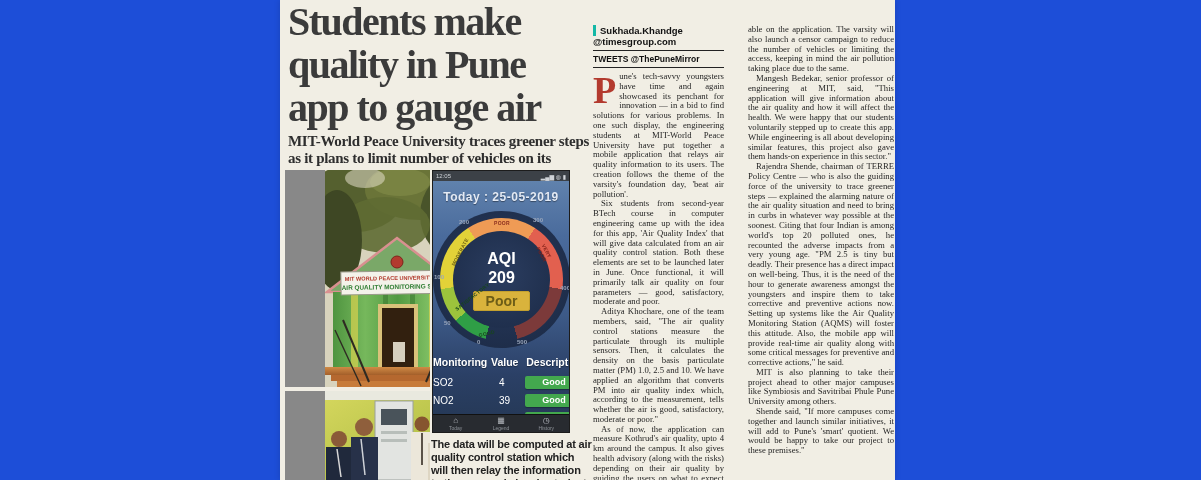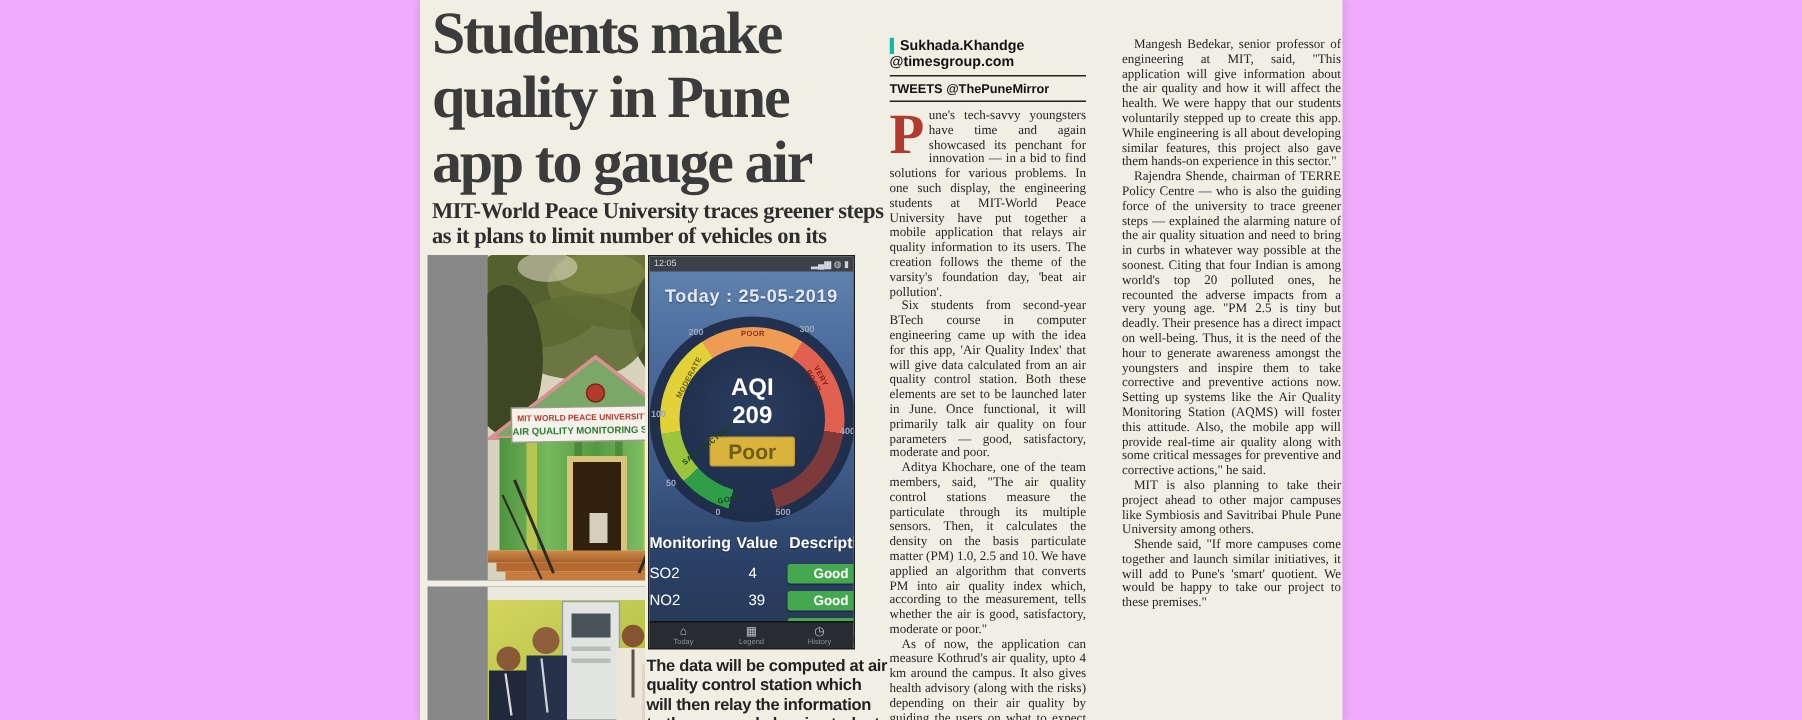--- a/index.html
+++ b/index.html
@@ -1,18 +1,18 @@
 <!DOCTYPE html>
 <html><head>
 <meta charset="utf-8">
 <style>
   * { margin:0; padding:0; box-sizing:border-box; }
   html,body { width:1201px; height:480px; background:#ffffff; overflow:hidden;
               font-family:"Liberation Serif", serif; }
-  .page { position:relative; width:1201px; height:480px; background:#f0abfc; }
+  .page { position:relative; width:1201px; height:480px; background:#1d4ed8; }
   .clip { position:absolute; left:280px; top:0; width:615px; height:480px;
           background:#f1eee4; overflow:hidden;
           box-shadow:0 0 6px rgba(0,0,0,.15); }
 
   
   .headline { position:absolute; left:8px; top:0px; width:300px; color:#3b3b3b;
               font-weight:bold; font-size:40px; line-height:43px; letter-spacing:-1.5px; }
   .subhead  { position:absolute; left:8px; top:133px; width:302px; color:#2e2e2e;
               font-weight:bold; font-size:15px; line-height:17px; letter-spacing:-0.3px; }
 
@@ -283,20 +283,21 @@
         <div class="by-tweets">TWEETS @ThePuneMirror</div>
         <hr class="by-rule">
       </div>
       <p class="noindent"><span class="dropcap">P</span><span>une's tech-savvy youngsters have time and again showcased its penchant for innovation — in a bid to find solutions for various problems. In one such display, the engineering students at MIT-World Peace University have put together a mobile application that relays air quality information to its users. The creation follows the theme of the varsity's foundation day, 'beat air pollution'.</span></p>
       <p>Six students from second-year BTech course in computer engineering came up with the idea for this app, 'Air Quality Index' that will give data calculated from an air quality control station. Both these elements are set to be launched later in June. Once functional, it will primarily talk air quality on four parameters — good, satisfactory, moderate and poor.</p>
       <p>Aditya Khochare, one of the team members, said, "The air quality control stations measure the particulate through its multiple sensors. Then, it calculates the density on the basis particulate matter (PM) 1.0, 2.5 and 10. We have applied an algorithm that converts PM into air quality index which, according to the measurement, tells whether the air is good, satisfactory, moderate or poor."</p>
       <p>As of now, the application can measure Kothrud's air quality, upto 4 km around the campus. It also gives health advisory (along with the risks) depending on their air quality by guiding the users on what to expect from the day. Apart from these routine updates, a user can also check weekly and monthly statistics as the entire data will be avail-</p>
     </div>
 
     <div class="col col2">
+      <p class="noindent">able on the application. The varsity will also launch a censor campaign to reduce the number of vehicles or limiting the access, keeping in mind the air pollution taking place due to the same.</p>
       <p>Mangesh Bedekar, senior professor of engineering at MIT, said, "This application will give information about the air quality and how it will affect the health. We were happy that our students voluntarily stepped up to create this app. While engineering is all about developing similar features, this project also gave them hands-on experience in this sector."</p>
       <p>Rajendra Shende, chairman of TERRE Policy Centre — who is also the guiding force of the university to trace greener steps — explained the alarming nature of the air quality situation and need to bring in curbs in whatever way possible at the soonest. Citing that four Indian is among world's top 20 polluted ones, he recounted the adverse impacts from a very young age. "PM 2.5 is tiny but deadly. Their presence has a direct impact on well-being. Thus, it is the need of the hour to generate awareness amongst the youngsters and inspire them to take corrective and preventive actions now. Setting up systems like the Air Quality Monitoring Station (AQMS) will foster this attitude. Also, the mobile app will provide real-time air quality along with some critical messages for preventive and corrective actions," he said.</p>
       <p>MIT is also planning to take their project ahead to other major campuses like Symbiosis and Savitribai Phule Pune University among others.</p>
       <p>Shende said, "If more campuses come together and launch similar initiatives, it will add to Pune's 'smart' quotient. We would be happy to take our project to these premises."</p>
     </div>
 
   </div>
 </div>
 
 </body></html>

